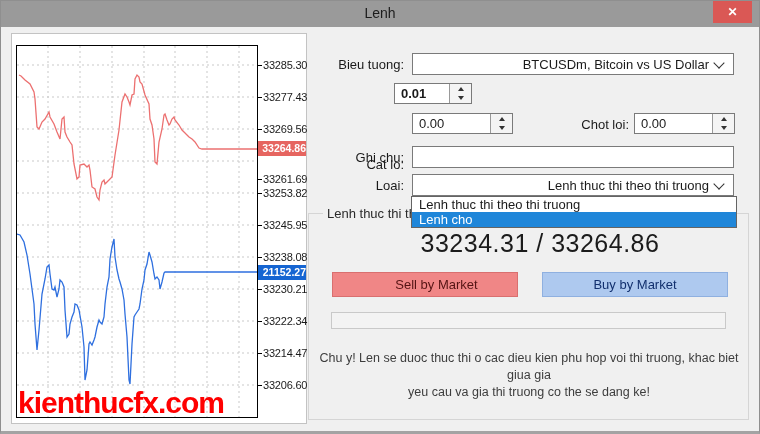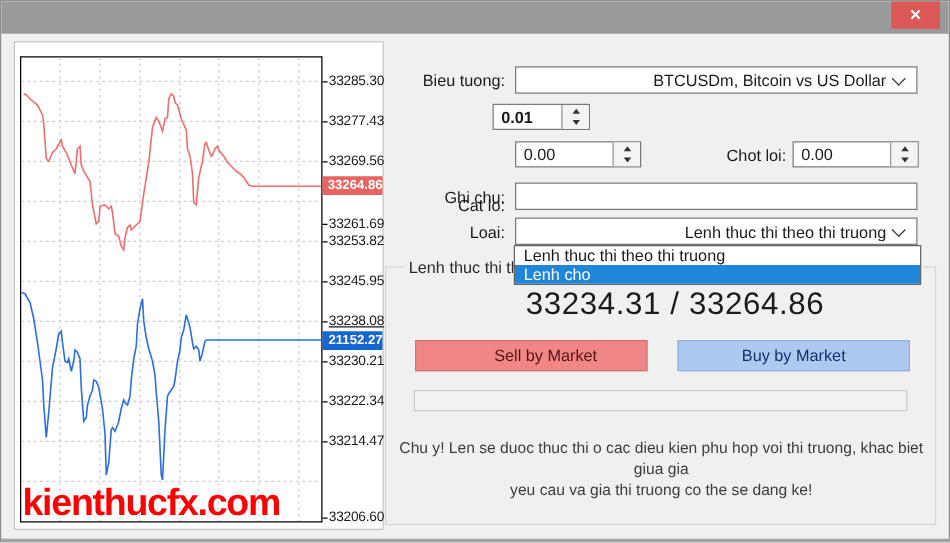--- a/index.html
+++ b/index.html
@@ -73,20 +73,21 @@
     background:#f3f3f3; border:1px solid #c9c9c9; box-sizing:border-box; }
   .warning { position:absolute; left:312px; top:349px; width:432px; text-align:center;
     font-size:12.5px; line-height:17px; color:#3d3d3d; }
 </style>
 </head>
 <body>
 
 <div class="window">
 
   <div class="titlebar">
+    <div class="title">Lenh</div>
     <div class="close-btn">
       <span class="close-x">✕</span>
     </div>
   </div>
 
   <div class="chart-panel">
     <div class="plot">
         <svg width="240" height="371" viewBox="0 0 240 371" xmlns="http://www.w3.org/2000/svg">
           <line x1="31" y1="0" x2="31" y2="371" stroke="#c9c9c9" stroke-width="1" stroke-dasharray="2,3"></line>
           <line x1="63" y1="0" x2="63" y2="371" stroke="#c9c9c9" stroke-width="1" stroke-dasharray="2,3"></line>
@@ -112,25 +113,25 @@
       </div>
     <div class="axis">
       <div class="badge ask-badge">33264.86</div>
       <div class="badge bid-badge">21152.27</div>
     <div class="axis-label" style="top: 14px;">33285.30</div>
         <div class="axis-label" style="top: 46px;">33277.43</div>
         <div class="axis-label" style="top: 78px;">33269.56</div>
         <div class="axis-label" style="top: 110px; margin-top: 18px;">33261.69</div>
         <div class="axis-label" style="top: 142px;">33253.82</div>
         <div class="axis-label" style="top: 174px;">33245.95</div>
-        <div class="axis-label" style="top: 206px; text-decoration: underline;">33238.08</div>
+        <div class="axis-label" style="top: 206px;">33238.08</div>
         <div class="axis-label" style="top: 238px;">33230.21</div>
         <div class="axis-label" style="top: 270px;">33222.34</div>
         <div class="axis-label" style="top: 302px;">33214.47</div>
-        <div class="axis-label" style="top: 334px; margin-top: 29px;">33206.60</div>
+        <div class="axis-label" style="top: 334px;">33206.60</div>
       </div>
     <div class="watermark">kienthucfx.com</div>
   </div>
 
   <div class="lbl lbl-symbol">Bieu tuong:</div>
   <div class="ctl combo ctl-symbol">
     <span class="val">BTCUSDm, Bitcoin vs US Dollar</span>
     <span class="chev"></span>
   </div>
 

